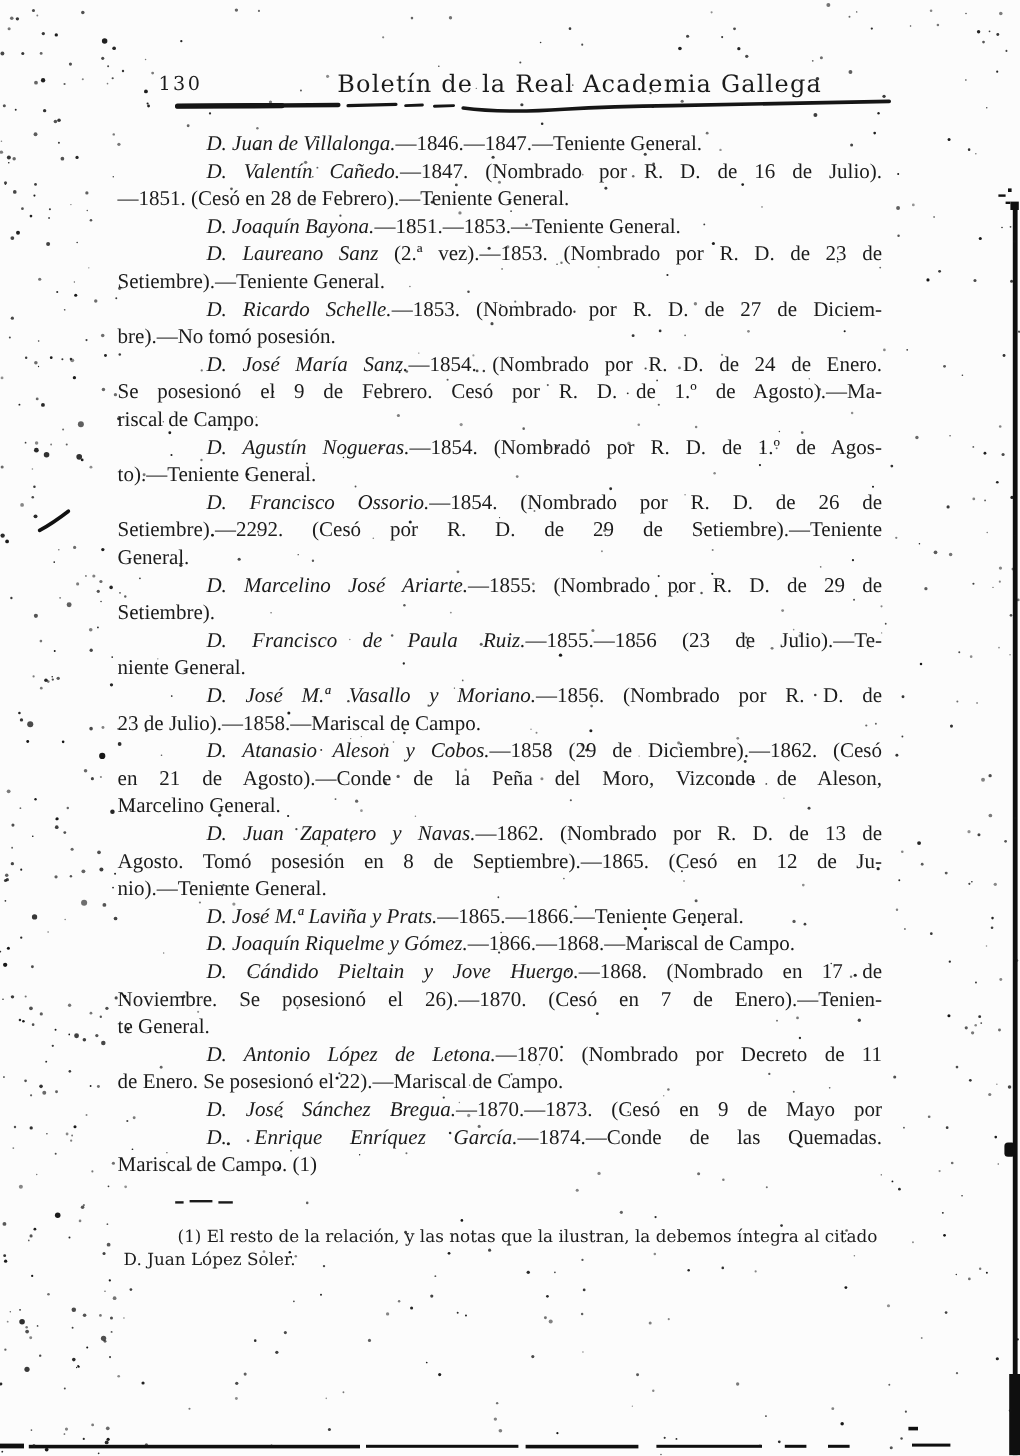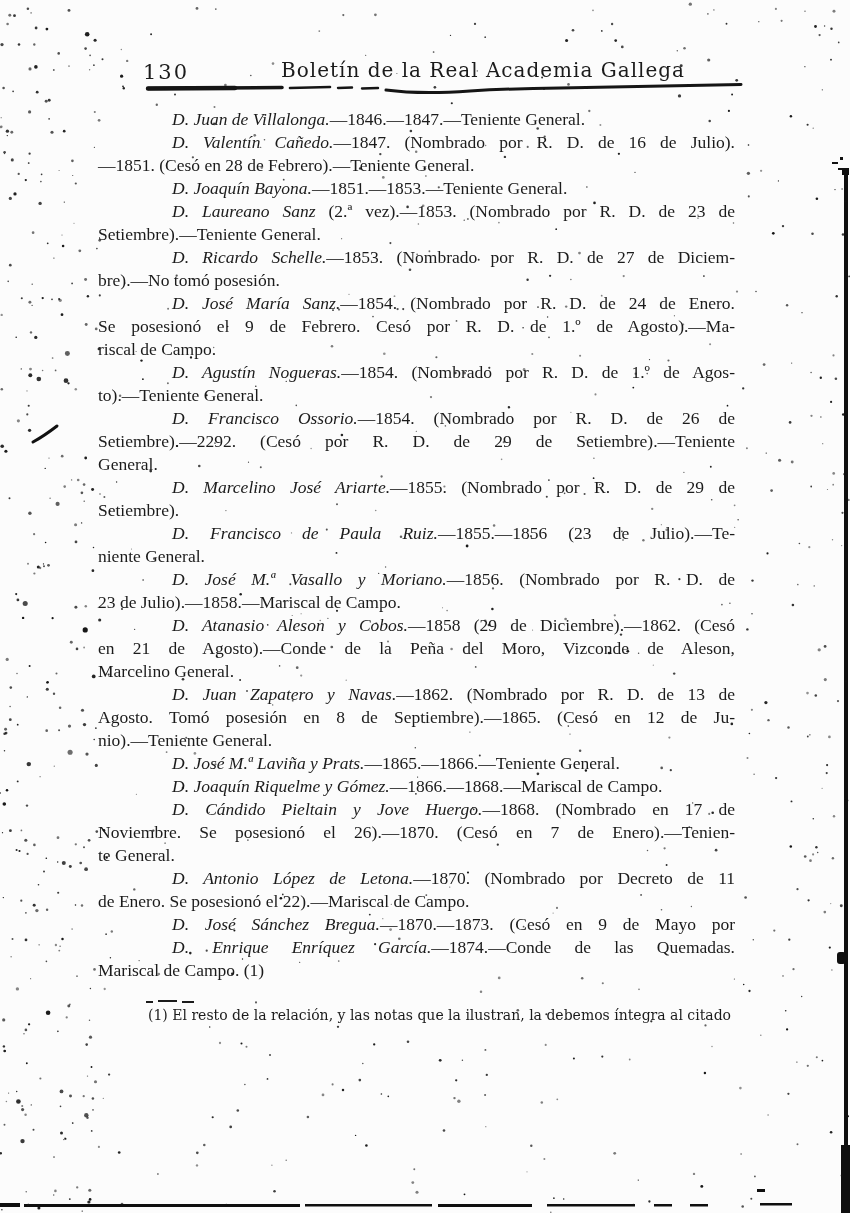--- a/index.html
+++ b/index.html
@@ -3,22 +3,22 @@
 <meta charset="utf-8">
 <style>
   html,body{margin:0;padding:0;}
   body{
     width:850px;height:1213px;position:relative;overflow:hidden;
     background:#fcfcfc;color:#1b1b1b;
     font-family:"DejaVu Serif","Liberation Serif",serif;
   }
   .page{position:absolute;inset:0;}
   .page-number{
-    position:absolute;left:143px;top:60px;
-    font-size:21px;letter-spacing:2px;
+    position:absolute;left:132px;top:60px;
+    font-size:16px;letter-spacing:2px;
   }
   .journal-title{
     position:absolute;left:281px;top:58px;width:380px;
     font-size:20px;letter-spacing:1px;text-align:center;white-space:nowrap;
   }
   .body-text{
     position:absolute;left:98px;top:108px;width:637px;
     font-size:17.5px;
     font-family:Liberation Serif, serif;
   }
@@ -31,21 +31,21 @@
     text-align:justify;
     text-align-last:justify;
   }
   .bline.first{padding-left:74px;}
   .bline.first.full{width:563px;}
   .nm{font-style:italic;}
   .footnote{
     position:absolute;left:103px;top:1006px;width:642px;
     font-size:14px;line-height:19px;
   }
-  .fn-line.indent{padding-left:45px;}
+  .fn-line.indent{padding-left:45px;margin-top:16px;}
   svg.layer{position:absolute;left:0;top:0;pointer-events:none;}
 </style>
 </head>
 <body>
 
 <div class="page">
 
   <div class="page-number">130</div>
   <div class="journal-title">Boletín de la Real Academia Gallega</div>
 
@@ -130,20 +130,21 @@
       <div class="bline">te General.</div>
       <div class="bline first full"><span class="nm">D. Antonio López de Letona.</span>—1870. (Nombrado por Decreto de 11</div>
       <div class="bline">de Enero. Se posesionó el 22).—Mariscal de Campo.</div>
       <div class="bline first full"><span class="nm">D. José Sánchez Bregua.</span>—1870.—1873. (Cesó en 9 de Mayo por</div>
       <div class="bline first full"><span class="nm">D. Enrique Enríquez García.</span>—1874.—Conde de las Quemadas.</div>
       <div class="bline">Mariscal de Campo. (1)</div>
     </div>
 
   <div class="footnote" id="footnote">
       <div class="fn-line indent">(1)   El resto de la relación, y las notas que la ilustran, la debemos íntegra al citado</div>
+      <div class="fn-line">D. Juan López Soler.</div>
     </div>
 
   <svg class="layer" width="850" height="1213" id="noise" aria-hidden="true">
       <circle cx="214.5" cy="106.9" r="1.02" fill="#141414" opacity="0.57"></circle>
       <circle cx="319.3" cy="31.1" r="0.90" fill="#141414" opacity="0.52"></circle>
       <circle cx="742.7" cy="1206.5" r="1.27" fill="#141414" opacity="0.72"></circle>
       <circle cx="545.7" cy="1044.9" r="1.04" fill="#141414" opacity="0.50"></circle>
       <circle cx="119.2" cy="1152.5" r="1.33" fill="#141414" opacity="0.94"></circle>
       <circle cx="467.9" cy="219.0" r="1.00" fill="#141414" opacity="0.59"></circle>
       <circle cx="801.7" cy="996.5" r="0.64" fill="#141414" opacity="0.91"></circle>

